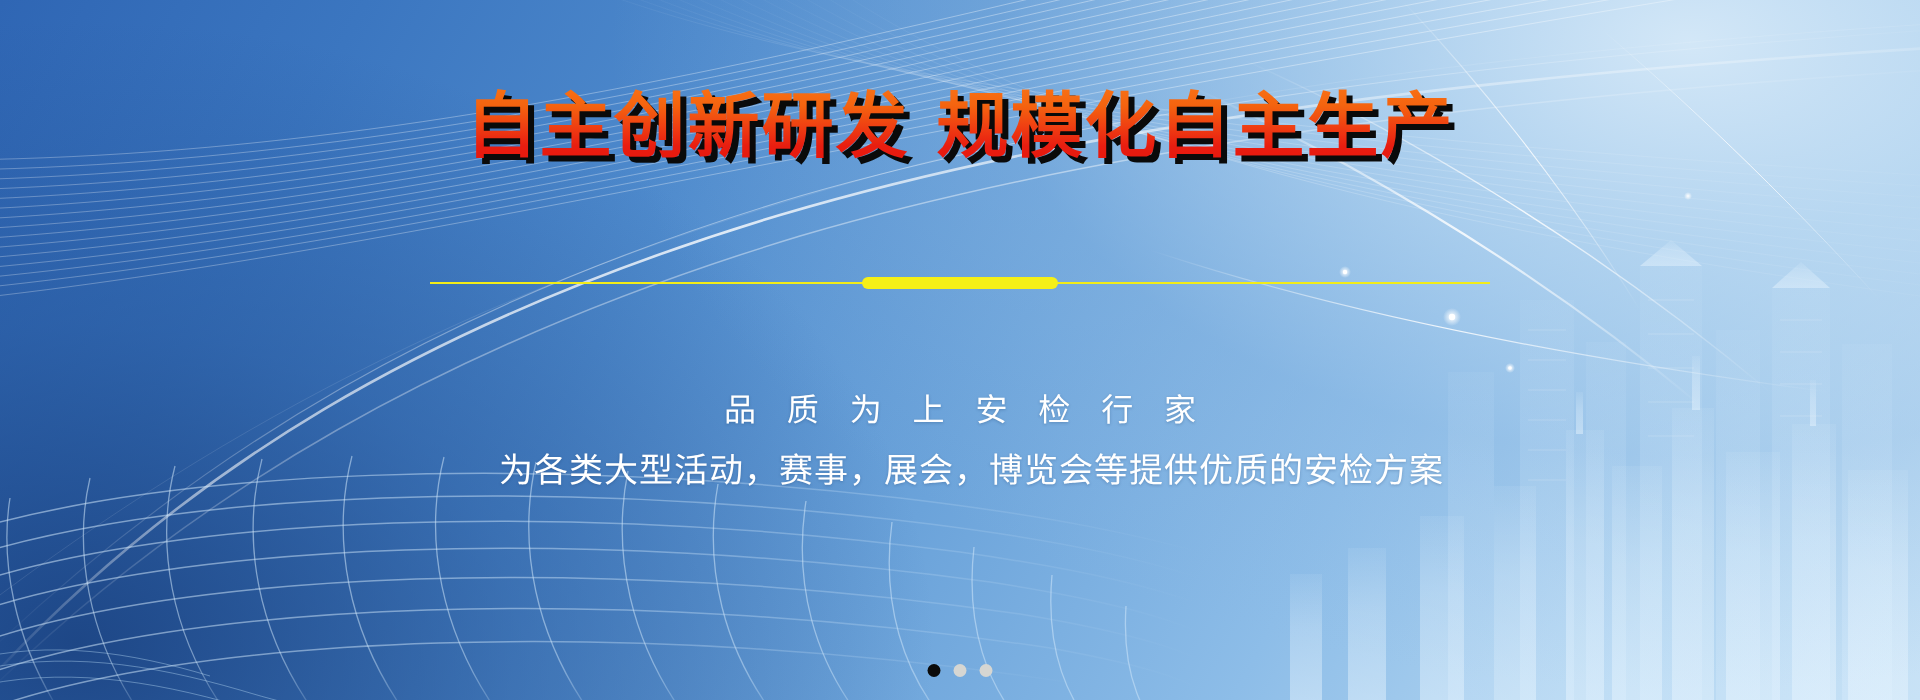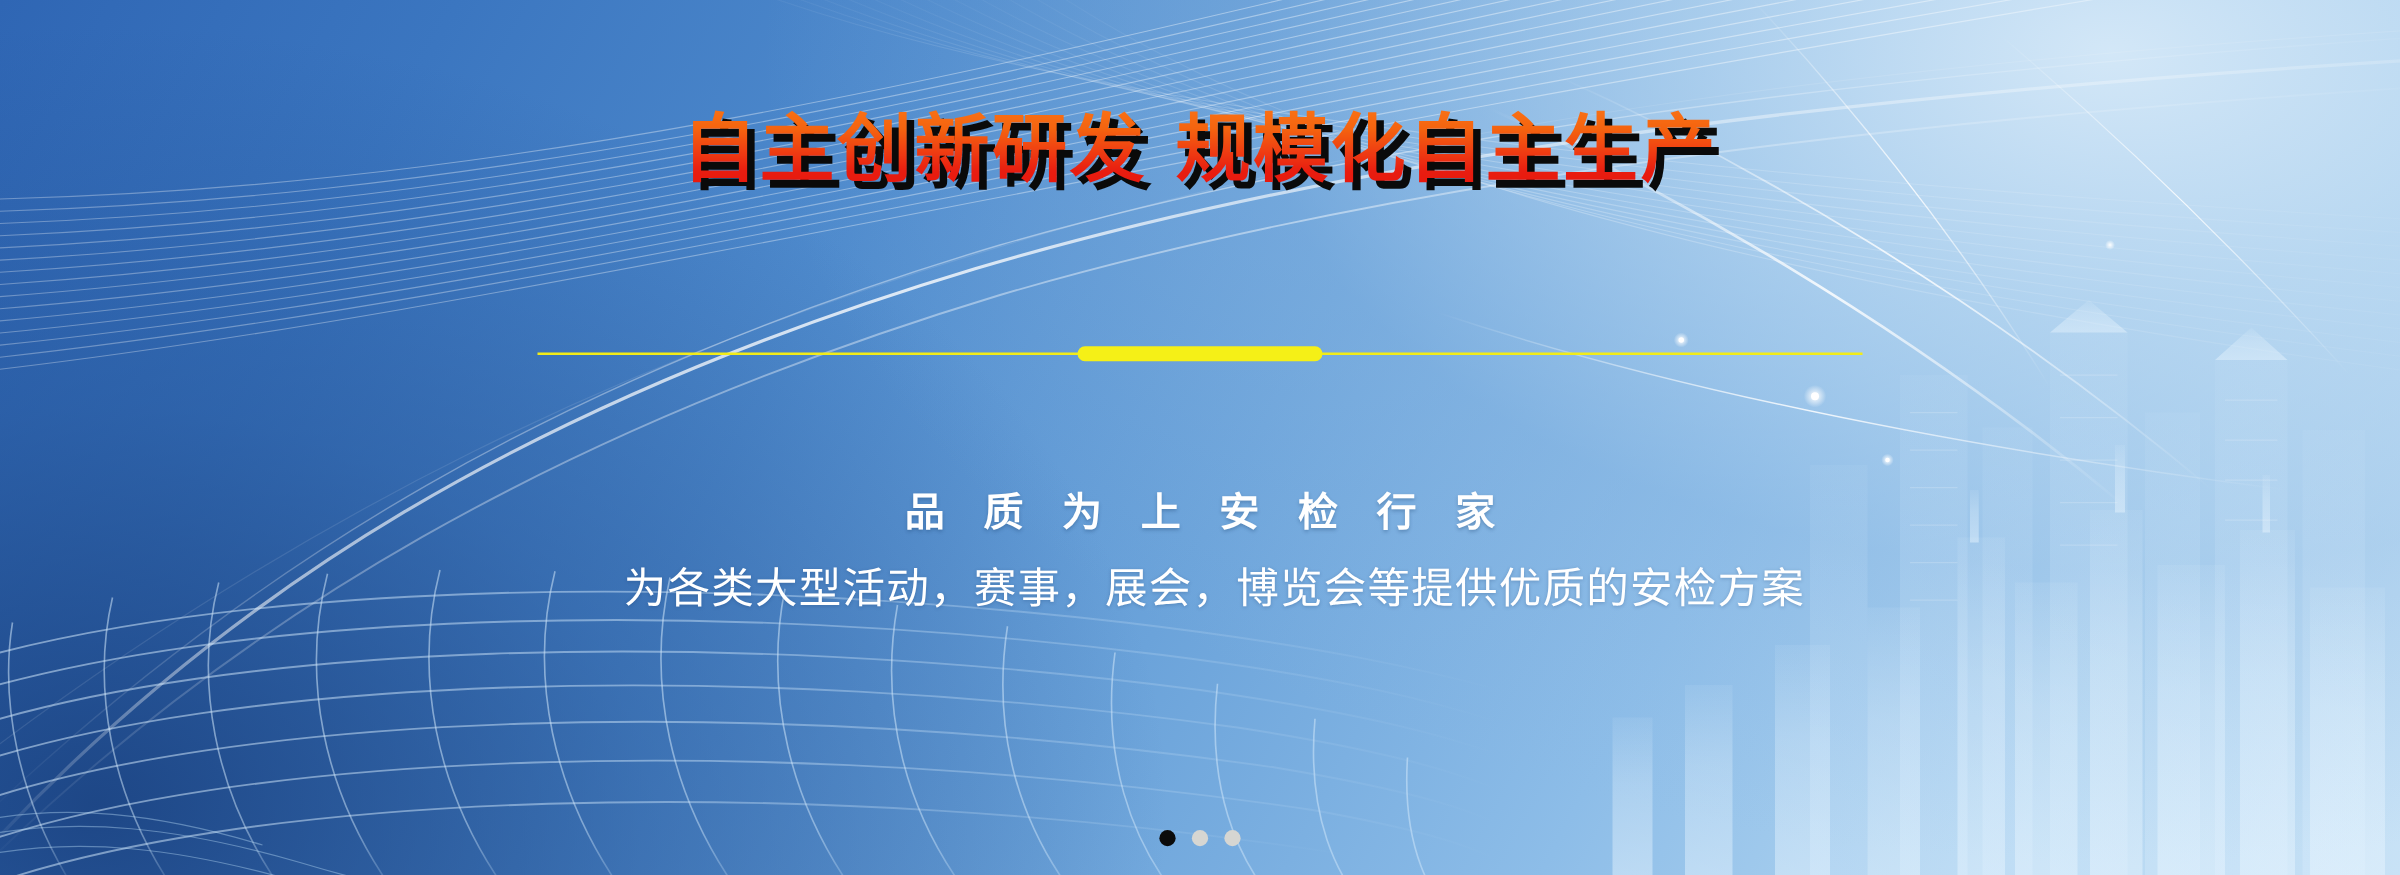--- a/index.html
+++ b/index.html
@@ -52,21 +52,21 @@
     left: 0;
     right: 0;
     top: 88px;
     text-align: center;
     pointer-events: none;
   }
   .headline {
     display: inline-block;
     position: relative;
     font-family: "DejaVu Sans", "Liberation Sans", sans-serif;
-    font-size: 60px;
+    font-size: 72px;
     font-weight: 700;
     line-height: 1.08;
     letter-spacing: 2px;
     white-space: nowrap;
   }
   .headline .hl-shadow {
     position: absolute;
     left: 6px;
     top: 6px;
     color: #0a0a0a;
@@ -117,21 +117,21 @@
 
   
   .tagline {
     position: absolute;
     left: 0;
     right: 0;
     top: 384px;
     text-align: center;
     color: #ffffff;
     font-size: 32px;
-    font-weight: 700;
+    font-weight: 400;
     letter-spacing: 11px;
     text-indent: 11px;
     white-space: nowrap;
     text-shadow: 0 1px 3px rgba(20,55,100,0.30);
   }
   .subtitle {
     position: absolute;
     left: 0;
     right: 0;
     top: 443px;

